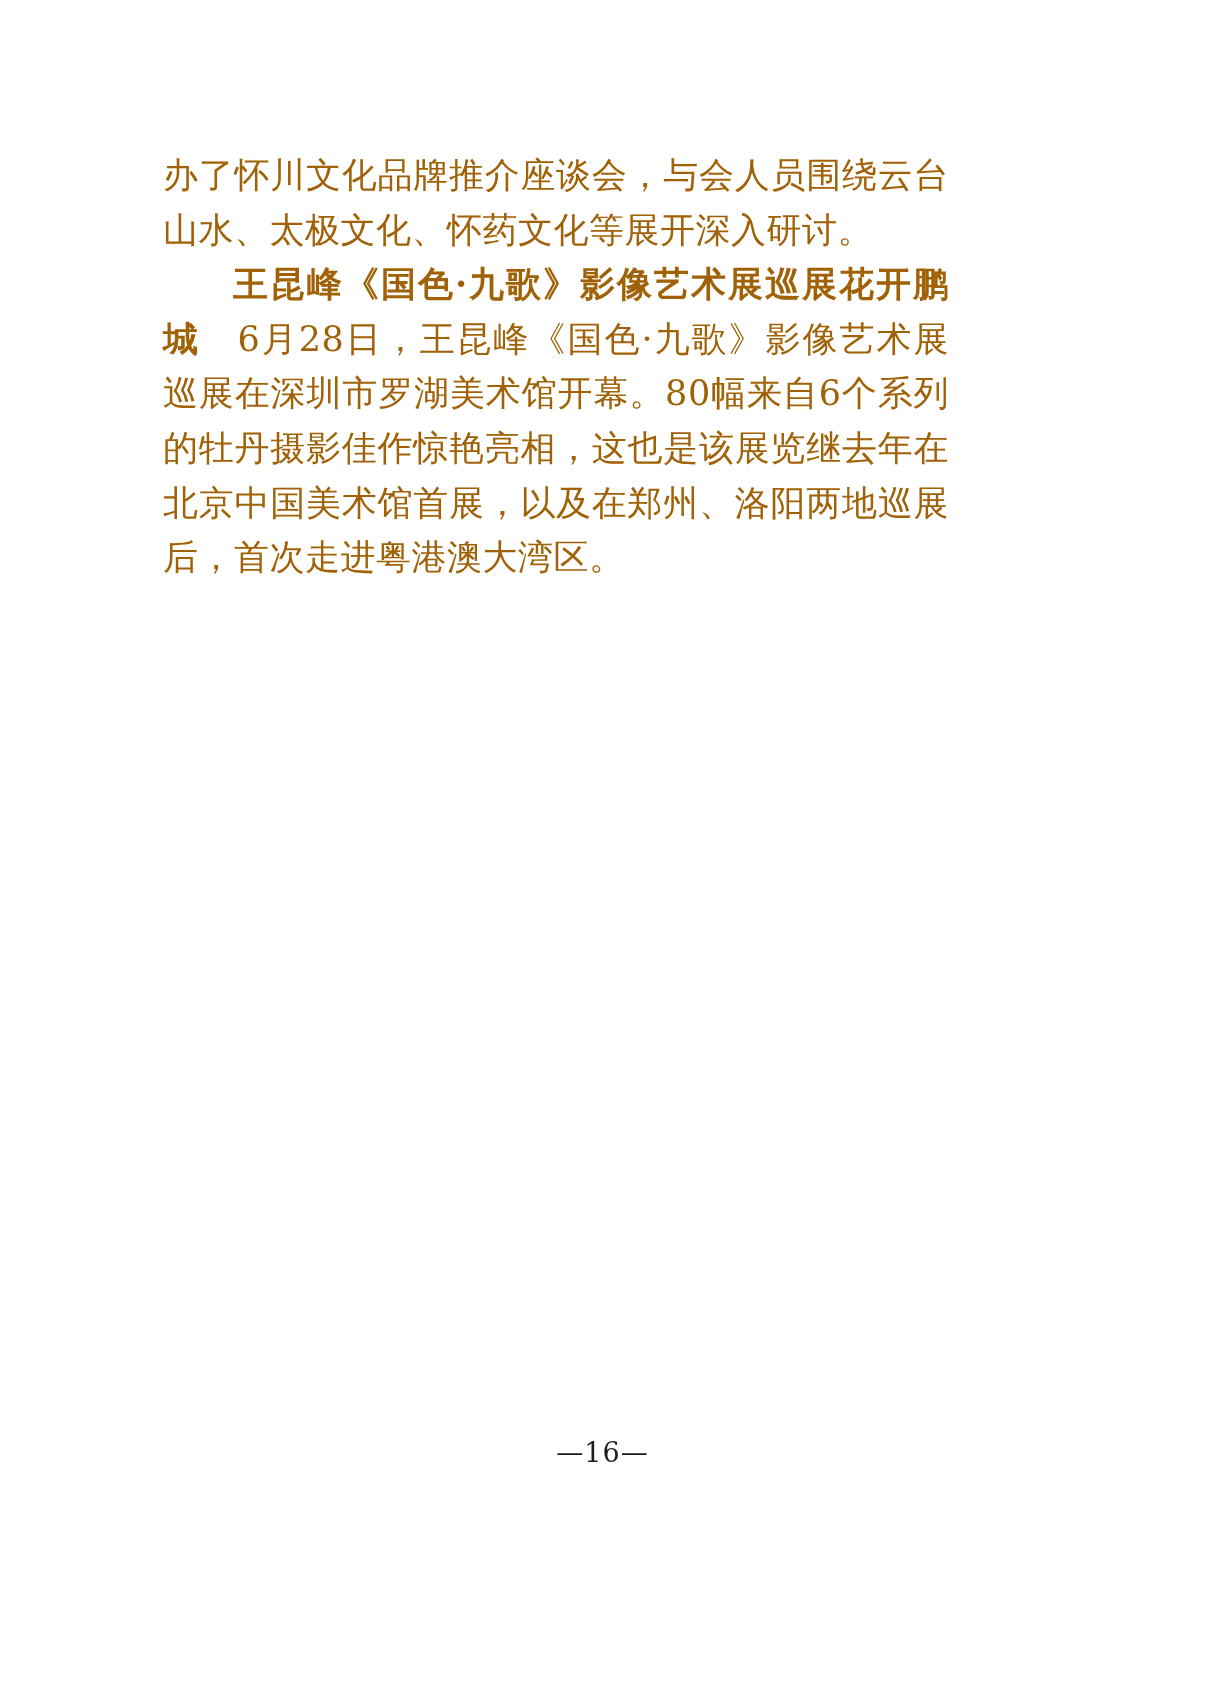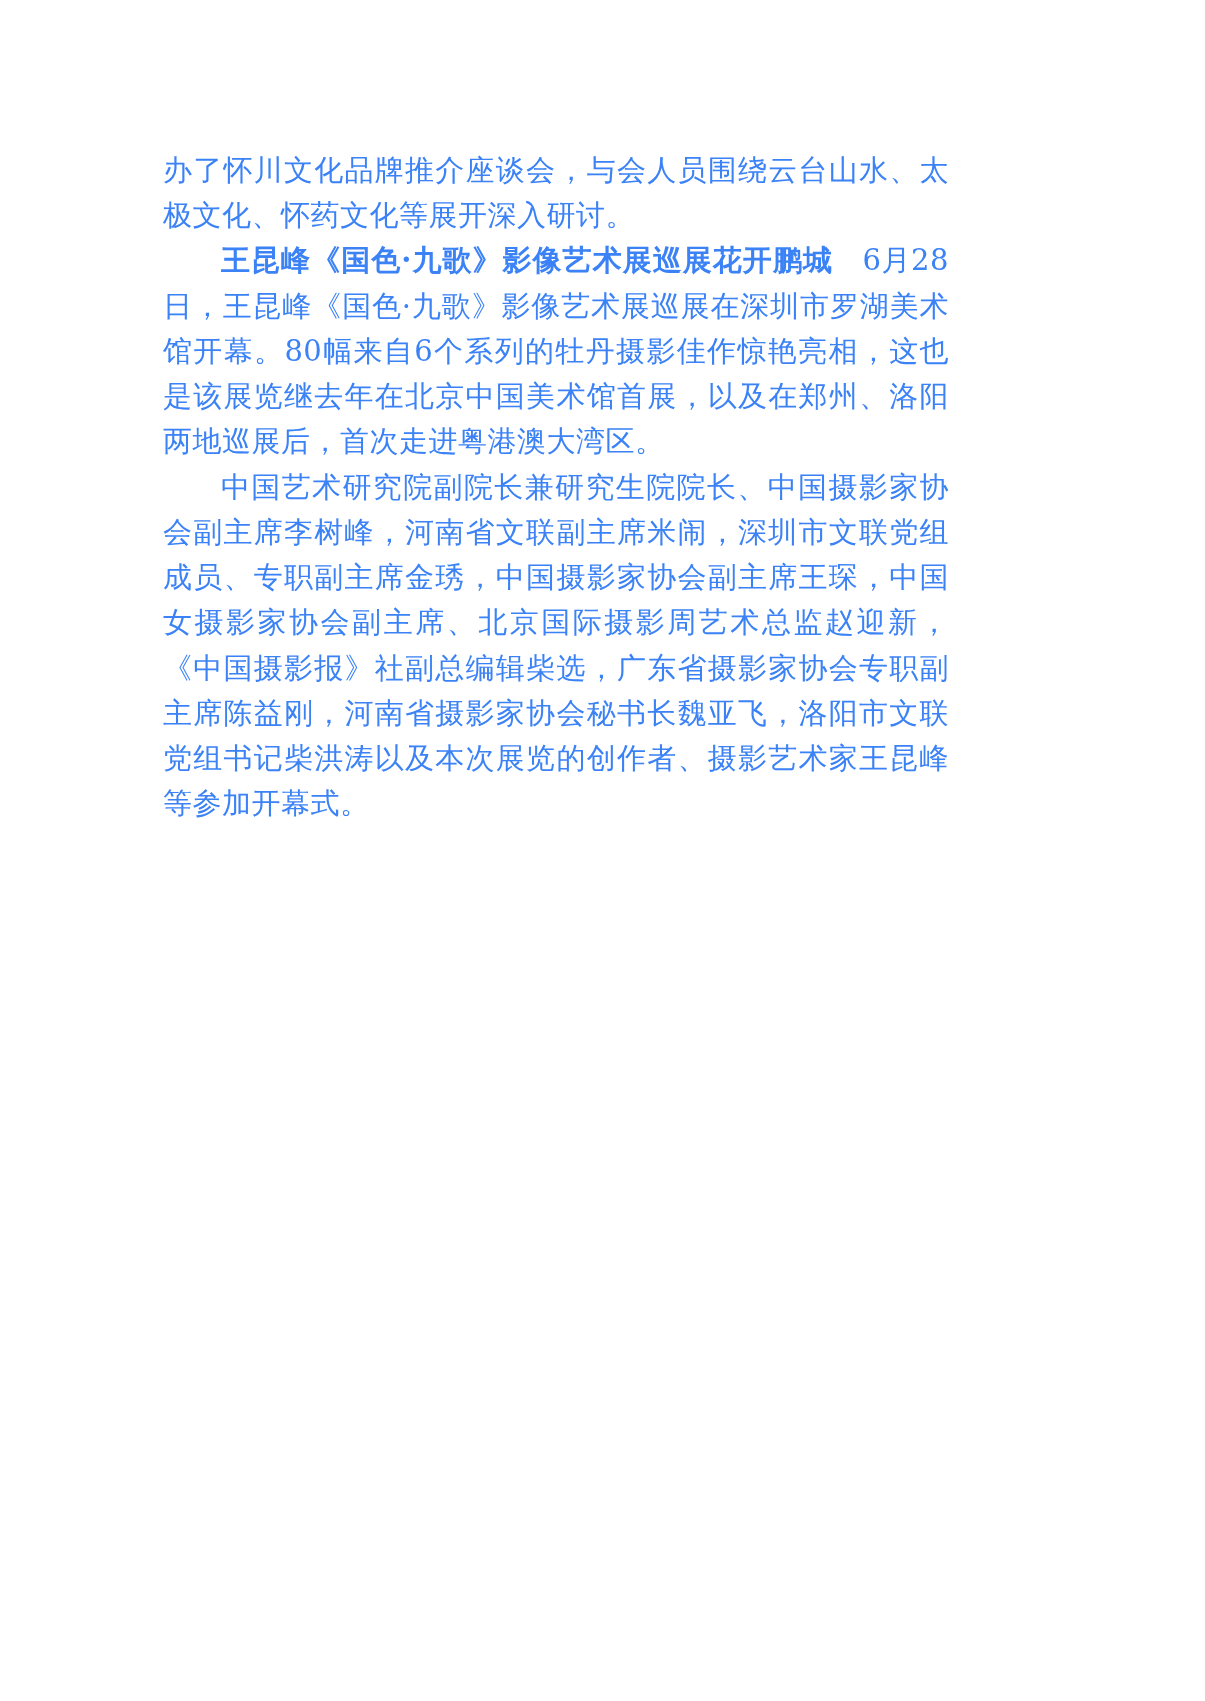--- a/index.html
+++ b/index.html
@@ -24,26 +24,26 @@
     box-sizing: border-box;
   }
   .content {
     position: absolute;
     left: 163px;
     top: 148px;
     width: 786px;
   }
   p {
     margin: 0;
-    font-size: 29px;
+    font-size: 35px;
     line-height: 1.56;
     text-align: justify;
     text-justify: inter-ideograph;
     letter-spacing: 0.5px;
-    color: #3b82f6;
+    color: #a16207;
   }
   p.cont {
     text-indent: 0;
   }
   p.indent {
     text-indent: 2em;
   }
   .gap-before {
   }
   .hl {
@@ -65,18 +65,18 @@
 </head>
 <body>
 
 <div class="page">
   <div class="content">
 
     <p class="cont">办了怀川文化品牌推介座谈会，与会人员围绕云台山水、太极文化、怀药文化等展开深入研讨。</p>
 
     <p class="indent gap-before"><span class="hl">王昆峰《国色·九歌》影像艺术展巡展花开鹏城</span><span>　6月28日，王昆峰《国色·九歌》影像艺术展巡展在深圳市罗湖美术馆开幕。80幅来自6个系列的牡丹摄影佳作惊艳亮相，这也是该展览继去年在北京中国美术馆首展，以及在郑州、洛阳两地巡展后，首次走进粤港澳大湾区。</span></p>
 
-    <p class="indent">中国艺术研究院副院长兼研究生院院长、中国摄影家协会副主席李树峰，河南省文联副主席米闹，深圳市文联党组成员、专职副主席金琇，中国摄影家协会副主席王琛，中国女摄影家协会副主席、北京国际摄影周艺术总监赵迎新，《中国摄影报》社副总编辑柴选，广东省摄影家协会专职副主席陈益刚，河南省摄影家协会秘书长魏亚飞，洛阳市文联党组书记柴洪涛以及本次展览的创作者、摄影艺术家王昆峰等参加开幕式。</p>
 
 
   </div>
 
+  <div class="pagenum">—16—</div>
 </div>
 
 </body></html>

